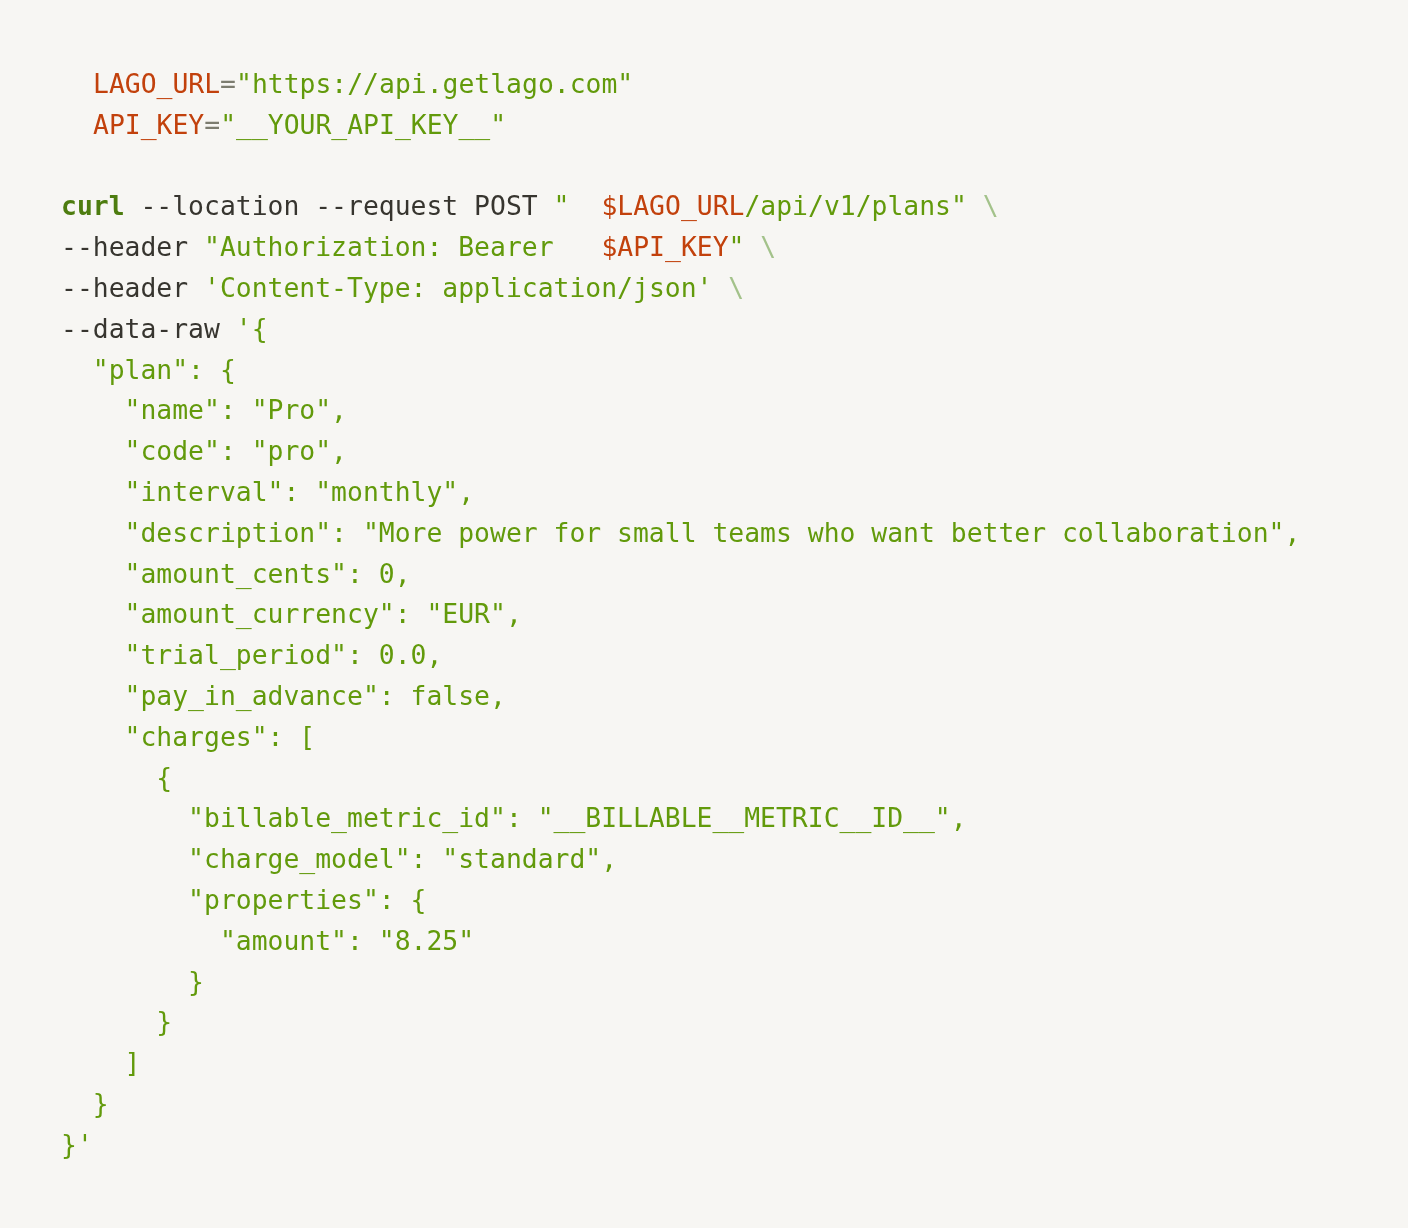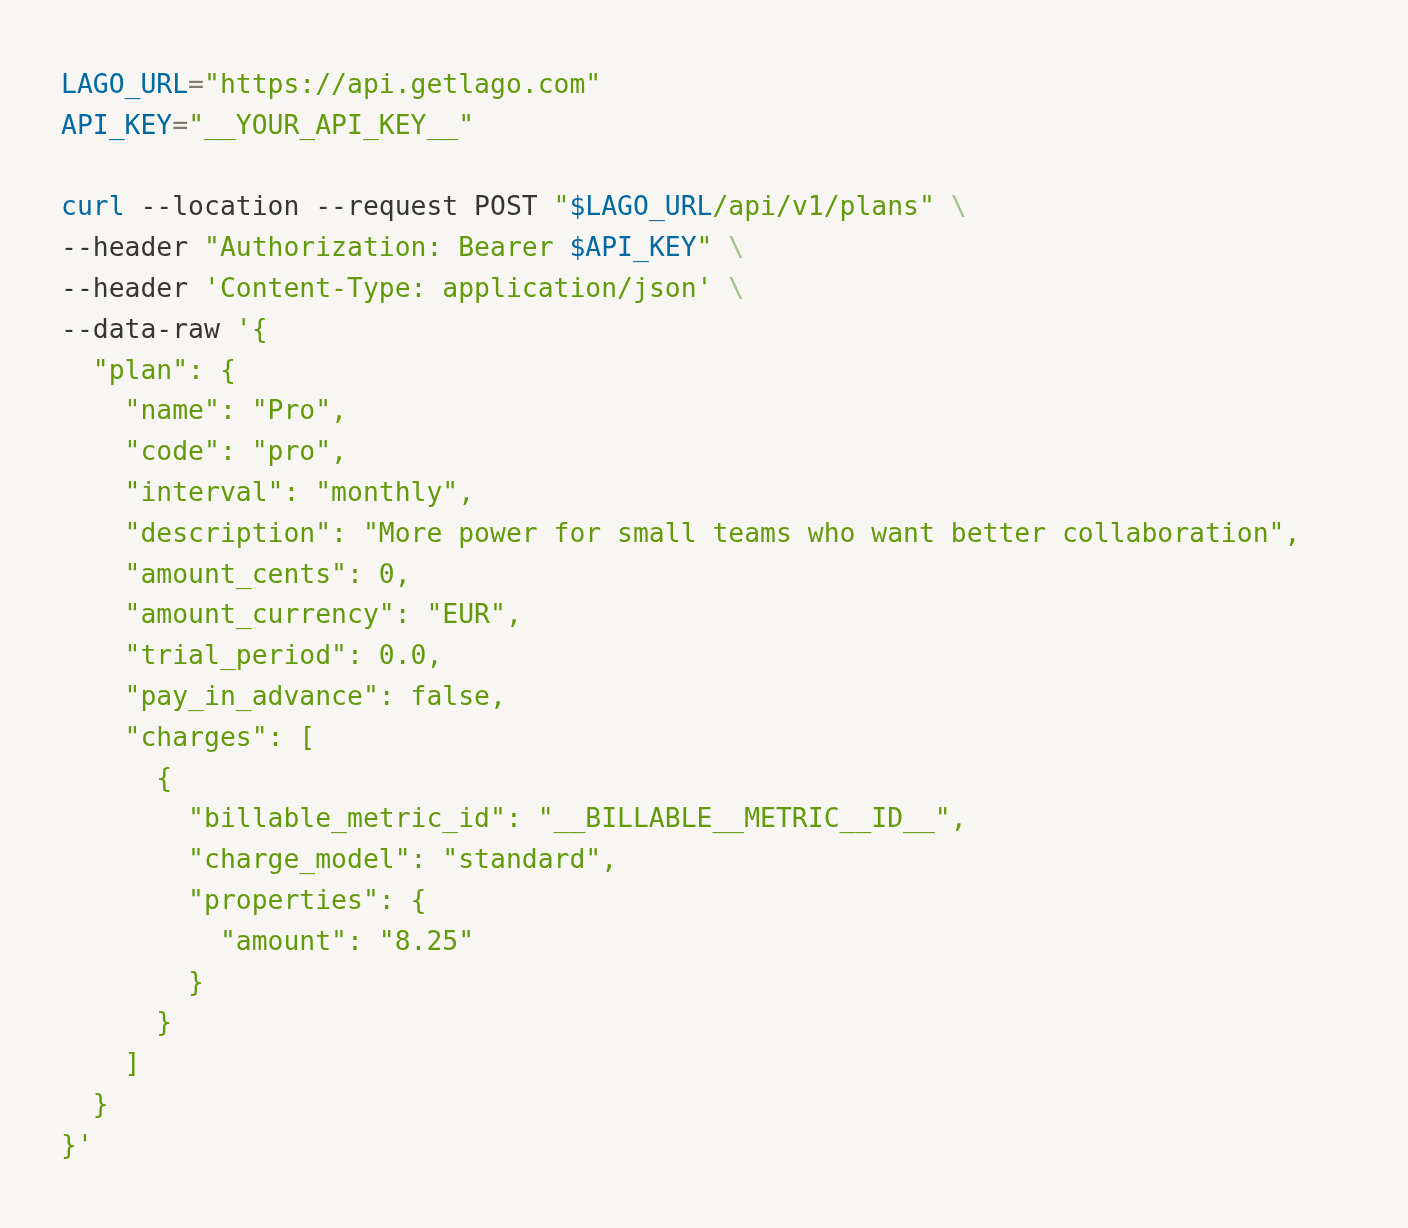--- a/index.html
+++ b/index.html
@@ -13,23 +13,23 @@
       left: 61px; top: 64px;
       margin: 0;
       font-family: "DejaVu Sans Mono", "Liberation Mono", monospace;
       font-size: 26.4px;
       line-height: 40.8px;
       color: #37352f;
       white-space: pre;
       letter-spacing: 0;
     }
     .line { display: block; height: 40.8px; }
-    .tok-var { color: #0369a1; }
+    .tok-var { color: #c2410c; margin-left: 32px; }
     .tok-op { color: #7c7c6f; }
     .tok-str { color: #629a0b; }
-    .tok-cmd { color: #0369a1; }
+    .tok-cmd { color: #4d7c0f; font-weight: bold; }
     .tok-plain { color: #37352f; text-align: center; }
     .tok-cont { color: #a3c28a; }
   </style>
 </head>
 <body>
 
 <pre class="code-block" id="code"><span class="line"><span class="tok-var">LAGO_URL</span><span class="tok-op">=</span><span class="tok-str">"https://api.getlago.com"</span></span><span class="line"><span class="tok-var">API_KEY</span><span class="tok-op">=</span><span class="tok-str">"__YOUR_API_KEY__"</span></span><span class="line"></span><span class="line"><span class="tok-cmd">curl</span><span class="tok-plain"> --location --request POST </span><span class="tok-str">"</span><span class="tok-var">$LAGO_URL</span><span class="tok-str">/api/v1/plans"</span><span class="tok-plain"> </span><span class="tok-cont">\</span></span><span class="line"><span class="tok-plain">--header </span><span class="tok-str">"Authorization: Bearer </span><span class="tok-var">$API_KEY</span><span class="tok-str">"</span><span class="tok-plain"> </span><span class="tok-cont">\</span></span><span class="line"><span class="tok-plain">--header </span><span class="tok-str">'Content-Type: application/json'</span><span class="tok-plain"> </span><span class="tok-cont">\</span></span><span class="line"><span class="tok-plain">--data-raw </span><span class="tok-str">'{</span></span><span class="line"><span class="tok-str">  "plan": {</span></span><span class="line"><span class="tok-str">    "name": "Pro",</span></span><span class="line"><span class="tok-str">    "code": "pro",</span></span><span class="line"><span class="tok-str">    "interval": "monthly",</span></span><span class="line"><span class="tok-str">    "description": "More power for small teams who want better collaboration",</span></span><span class="line"><span class="tok-str">    "amount_cents": 0,</span></span><span class="line"><span class="tok-str">    "amount_currency": "EUR",</span></span><span class="line"><span class="tok-str">    "trial_period": 0.0,</span></span><span class="line"><span class="tok-str">    "pay_in_advance": false,</span></span><span class="line"><span class="tok-str">    "charges": [</span></span><span class="line"><span class="tok-str">      {</span></span><span class="line"><span class="tok-str">        "billable_metric_id": "__BILLABLE__METRIC__ID__",</span></span><span class="line"><span class="tok-str">        "charge_model": "standard",</span></span><span class="line"><span class="tok-str">        "properties": {</span></span><span class="line"><span class="tok-str">          "amount": "8.25"</span></span><span class="line"><span class="tok-str">        }</span></span><span class="line"><span class="tok-str">      }</span></span><span class="line"><span class="tok-str">    ]</span></span><span class="line"><span class="tok-str">  }</span></span><span class="line"><span class="tok-str">}'</span></span></pre>
 
 </body></html>

